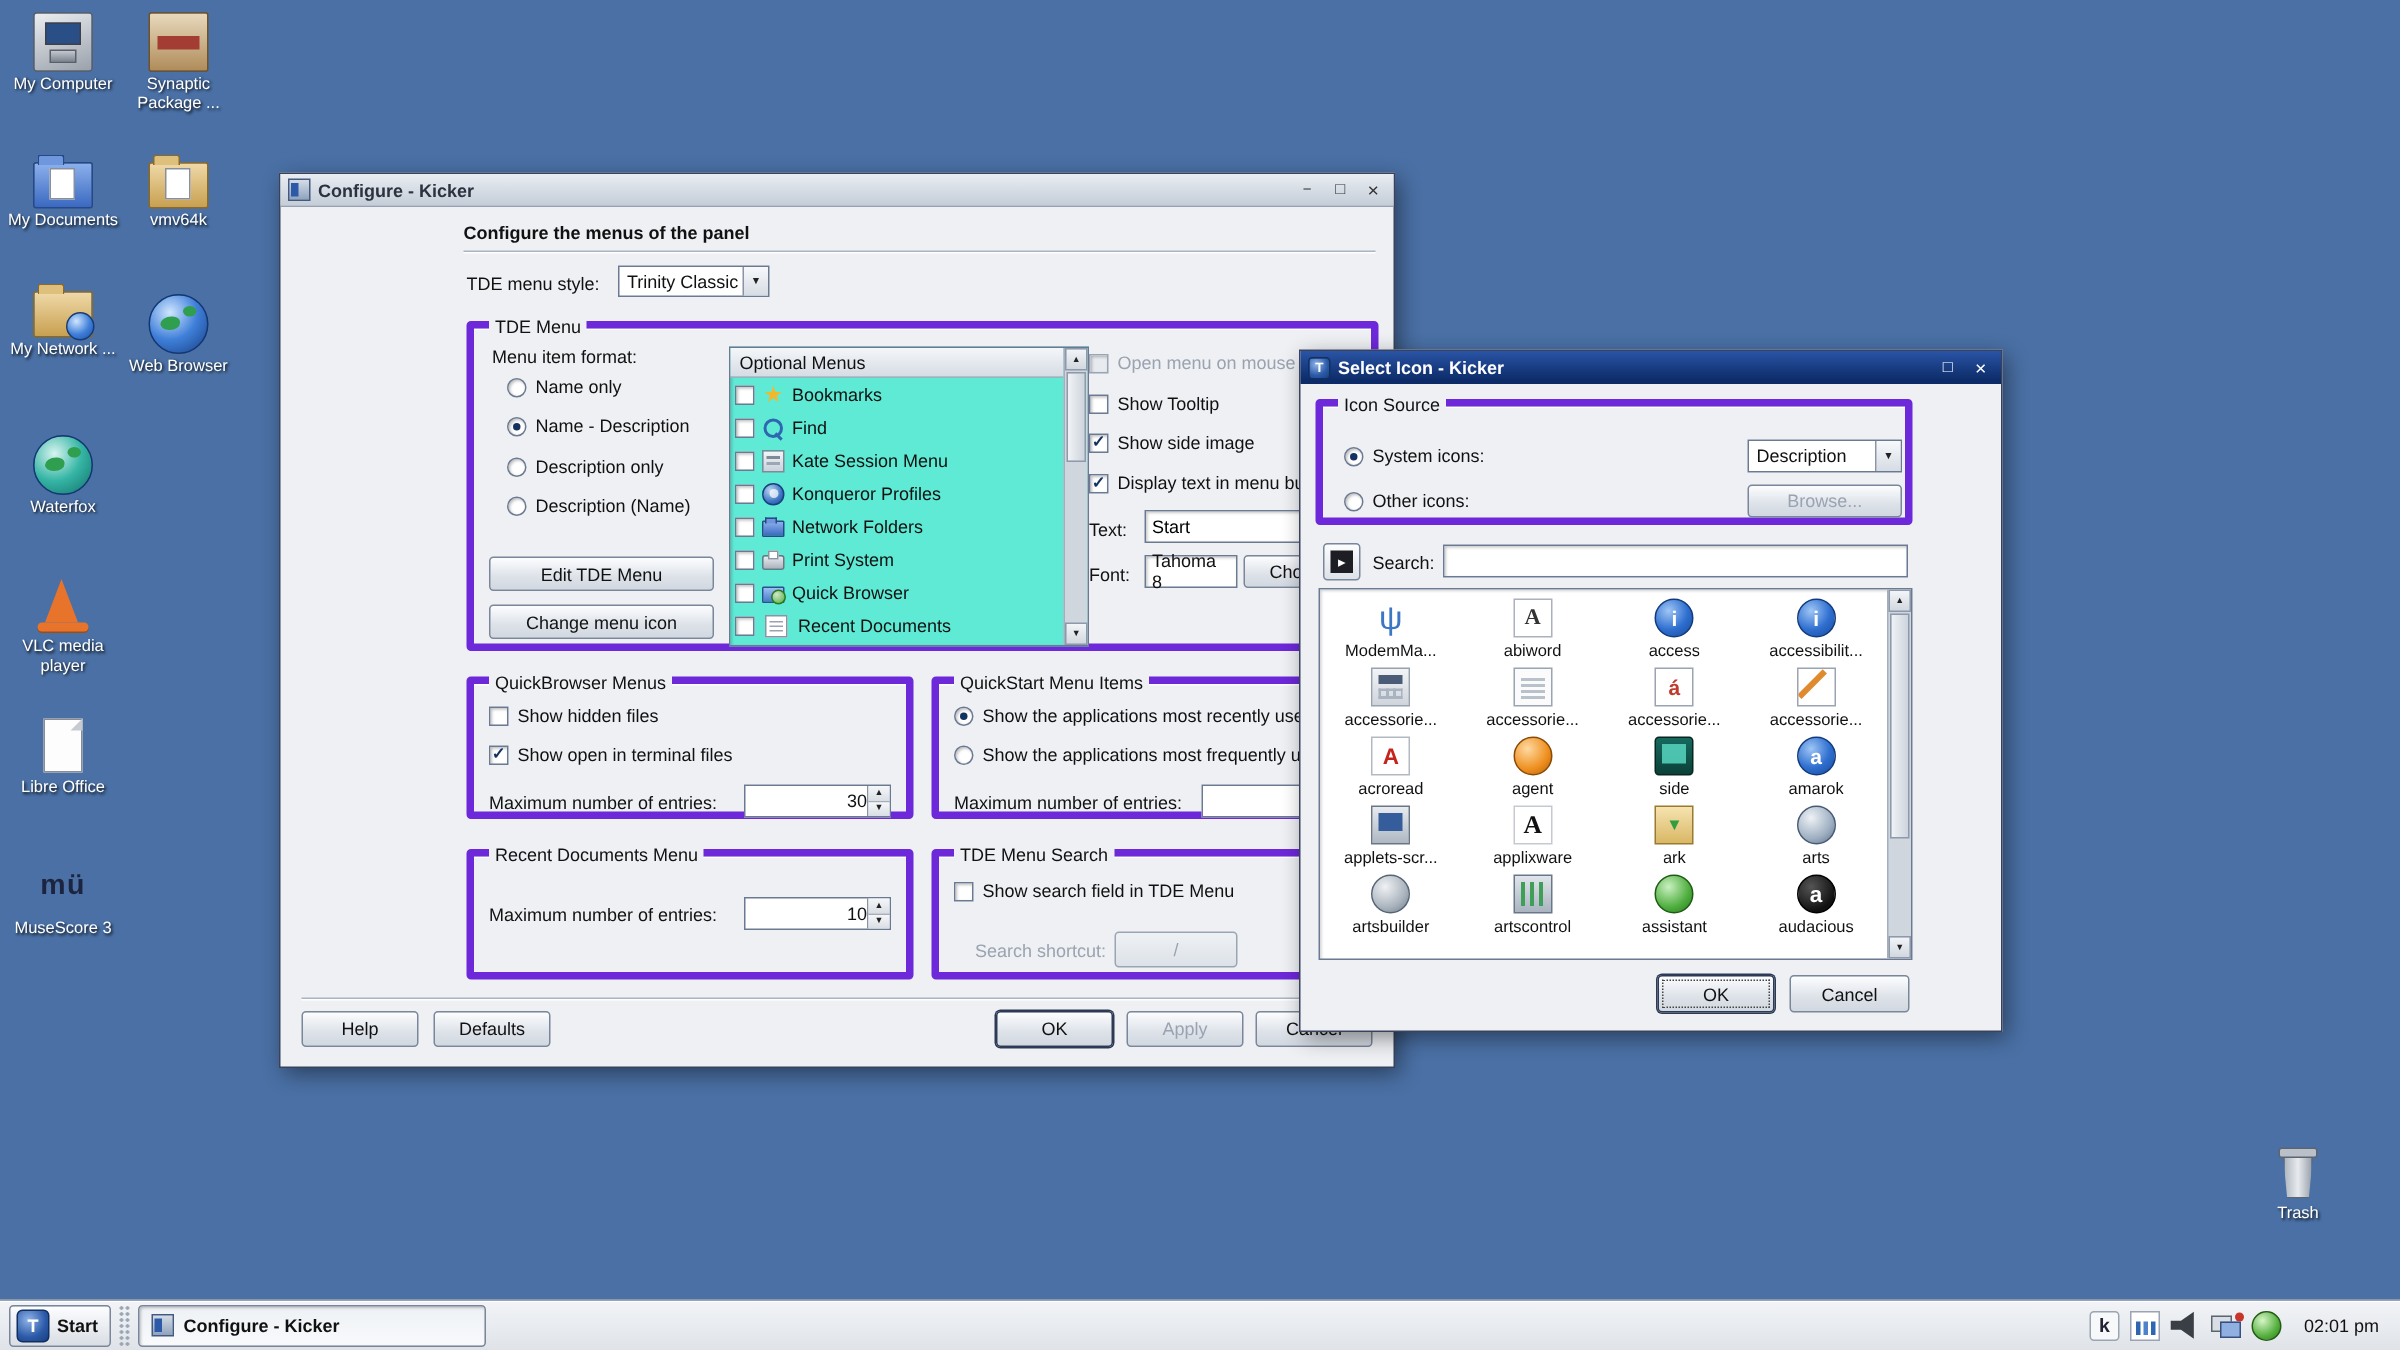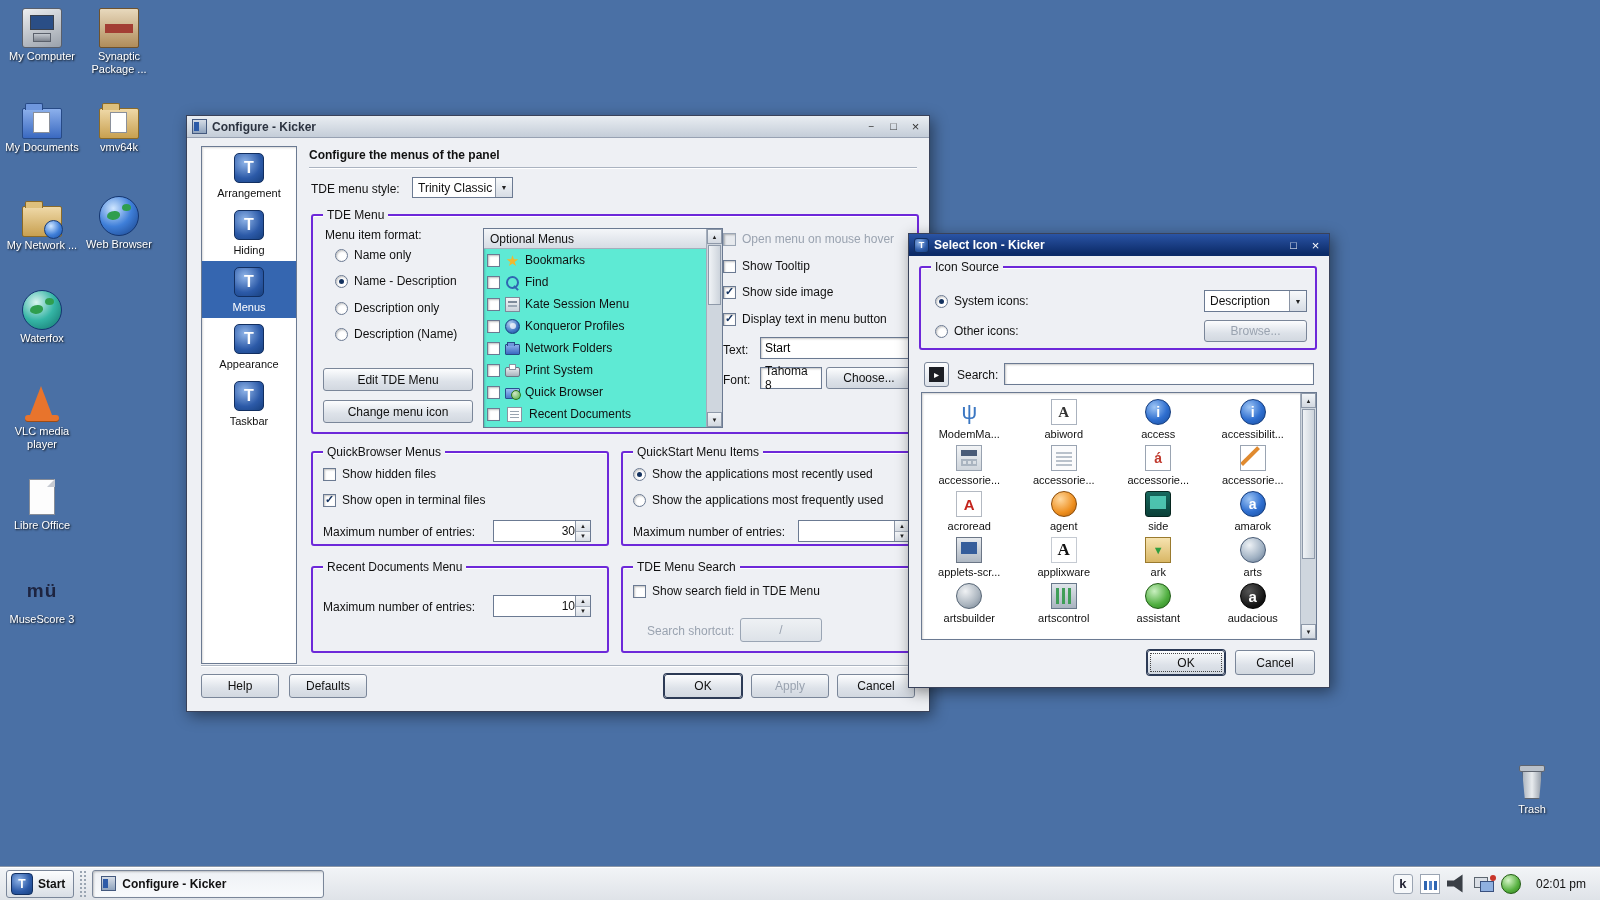--- a/index.html
+++ b/index.html
@@ -80,21 +80,21 @@
 .combo .carr{width:17px;background:linear-gradient(180deg,#f7f9fb,#d6dce4);border-left:1px solid #8a94a4;display:flex;align-items:center;justify-content:center}
 .combo .carr::before{content:"▼";font-size:7px;color:#222}
 .spin{position:absolute;display:flex;background:#fff;border:1px solid #6b7a92;align-items:stretch}
 .spin .sval{flex:1;display:flex;align-items:center;justify-content:flex-end;padding:0 0}
 .spin .sb{width:15px;display:flex;flex-direction:column;border-left:1px solid #8a94a4}
 .spin .sb div{flex:1;display:flex;align-items:center;justify-content:center;background:linear-gradient(180deg,#f5f7f9,#d9dee5)}
 .spin .sb div::before{font-size:6px;color:#222}
 .spin .su::before{content:"▲"}
 .spin .sd::before{content:"▼"}
 .spin .su{border-bottom:1px solid #a6aeba}
-.group{position:absolute;border:2px solid #6d28d9;border-radius:3px;box-shadow:inset 0 1px 0 #fff}
+.group{position:absolute;border:5px solid #6d28d9;border-radius:3px;box-shadow:inset 0 1px 0 #fff}
 .group .gt{position:absolute;top:-8px;left:10px;background:#eef0f4;padding:0 4px;white-space:nowrap}
 .etched{position:absolute;height:2px;border-top:1px solid #aab3c0;border-bottom:1px solid #fff}
 
 
 .side{position:absolute;background:#fff;border:1px solid #6b7a92;box-shadow:inset 1px 1px 2px rgba(0,0,0,.15)}
 .side-item{height:57px;display:flex;flex-direction:column;align-items:center;justify-content:center;gap:4px;font-size:11px}
 .side-item.sel{background:#3566b0;color:#fff}
 
 
 .listview{position:absolute;background:#5eead4;border:1px solid #6b7a92;box-shadow:inset 1px 1px 2px rgba(0,0,0,.18)}
@@ -199,21 +199,21 @@
   <div class="lbl">Synaptic Package ...</div>
 </div>
 <div class="dticon" style="left:3px;top:102px">
   <div class="glyph i-folder-blue i-folder-page"></div>
   <div class="lbl">My Documents</div>
 </div>
 <div class="dticon" style="left:80px;top:102px">
   <div class="glyph i-folder-tan i-folder-page"></div>
   <div class="lbl">vmv64k</div>
 </div>
-<div class="dticon" style="left:3px;top:200px">
+<div class="dticon" style="left:3px;top:188px">
   <div class="glyph i-folder-tan i-globe-net"></div>
   <div class="lbl">My Network ...</div>
 </div>
 <div class="dticon" style="left:80px;top:196px">
   <div class="glyph i-globe"></div>
   <div class="lbl">Web Browser</div>
 </div>
 <div class="dticon" style="left:3px;top:290px">
   <div class="glyph i-globe teal"></div>
   <div class="lbl">Waterfox</div>
@@ -238,42 +238,20 @@
 <div class="window" style="left:186px;top:115px;width:744px;height:597px;z-index:10">
   <div class="titlebar inactive">
     <div class="kicker-ico"></div>
     <div class="ttext">Configure - Kicker</div>
     <div class="tbtn tb-min"></div>
     <div class="tbtn tb-max"></div>
     <div class="tbtn tb-close"></div>
   </div>
   <div class="winbody">
 
-    <div class="side" style="left:14px;top:8px;width:96px;height:518px">
-      <div class="side-item">
-        <div class="tde-ico s30"></div>
-        <div>Arrangement</div>
-      </div>
-      <div class="side-item">
-        <div class="tde-ico s30"></div>
-        <div>Hiding</div>
-      </div>
-      <div class="side-item sel">
-        <div class="tde-ico s30"></div>
-        <div>Menus</div>
-      </div>
-      <div class="side-item">
-        <div class="tde-ico s30"></div>
-        <div>Appearance</div>
-      </div>
-      <div class="side-item">
-        <div class="tde-ico s30"></div>
-        <div>Taskbar</div>
-      </div>
-    </div>
 
     <div class="lab bold" style="left:122px;top:10px">Configure the menus of the panel</div>
     <div class="etched" style="left:122px;right:12px;top:29px"></div>
 
     <div class="lab" style="left:124px;top:44px">TDE menu style:</div>
     <div class="combo" style="left:225px;top:39px;width:101px;height:21px">
       <div class="cval">Trinity Classic</div>
       <div class="carr"></div>
     </div>
 
@@ -437,21 +415,21 @@
 
     <div class="etched" style="left:14px;right:14px;top:527px"></div>
     <div class="btn" style="left:14px;top:536px;width:78px;height:24px">Help</div>
     <div class="btn" style="left:102px;top:536px;width:78px;height:24px">Defaults</div>
     <div class="btn default" style="left:477px;top:536px;width:78px;height:24px">OK</div>
     <div class="btn disabled" style="left:564px;top:536px;width:78px;height:24px">Apply</div>
     <div class="btn" style="left:650px;top:536px;width:78px;height:24px">Cancel</div>
   </div>
 </div>
 
-<div class="window" style="left:908px;top:233px;width:422px;height:455px;z-index:50">
+<div class="window" style="left:866px;top:233px;width:469px;height:455px;z-index:50">
   <div class="titlebar active">
     <div class="tde-ico s15"></div>
     <div class="ttext">Select Icon - Kicker</div>
     <div class="tbtn tb-max"></div>
     <div class="tbtn tb-close"></div>
   </div>
   <div class="winbody">
 
     <div class="group" style="left:10px;top:10px;width:398px;height:84px">
       <div class="gt">Icon Source</div>

